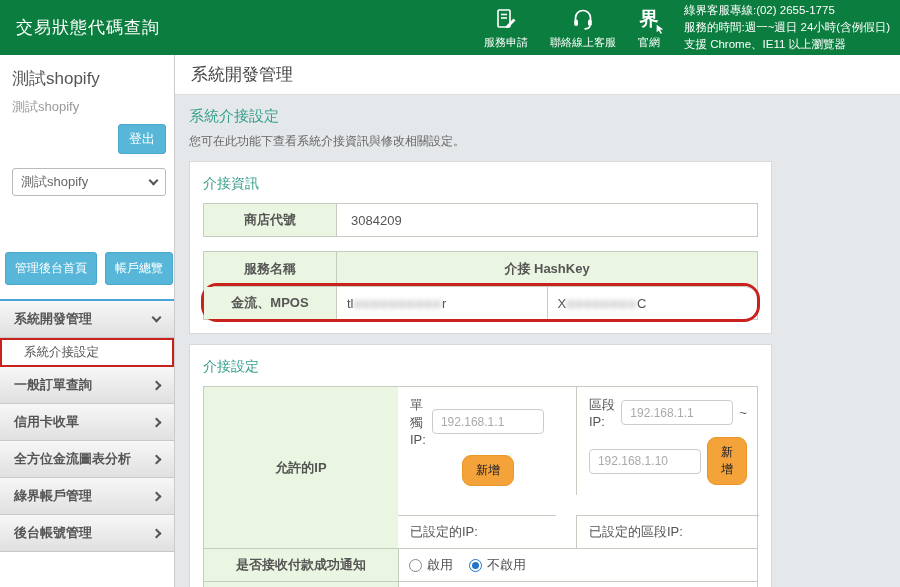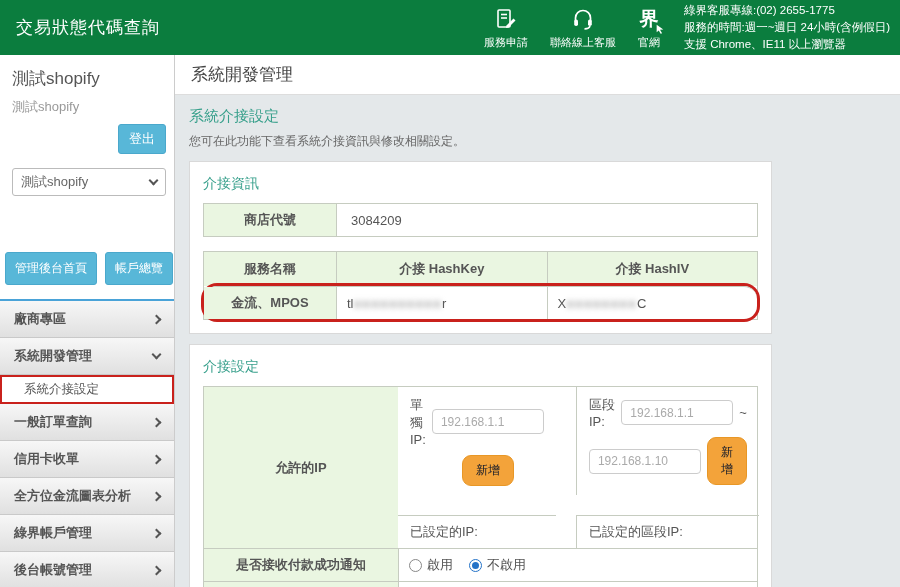--- a/index.html
+++ b/index.html
@@ -143,24 +143,20 @@
         <span>測試shopify</span>
         <span class="caret-down"></span>
       </div>
       <div class="acct-buttons">
         <button class="btn-blue">管理後台首頁</button>
         <button class="btn-blue">帳戶總覽</button>
       </div>
     </div>
     <nav class="menu">
       <div class="menu-item">
-        <span>廠商專區</span>
-        <span class="chev right"></span>
-      </div>
-      <div class="menu-item">
         <span>系統開發管理</span>
         <span class="chev down"></span>
       </div>
       <div class="submenu-item annotated">
         <span>系統介接設定</span>
       </div>
       <div class="menu-item">
         <span>一般訂單查詢</span>
         <span class="chev right"></span>
       </div>
@@ -196,21 +192,20 @@
         <div class="tbl tbl-merchant">
           <div class="trow">
             <div class="cell lbl">商店代號</div>
             <div class="cell val">3084209</div>
           </div>
         </div>
         <div class="tbl tbl-hash">
           <div class="trow head">
             <div class="cell lbl">服務名稱</div>
             <div class="cell hk">介接 HashKey</div>
-            <div class="cell hv">介接 HashIV</div>
           </div>
           <div class="trow annotated">
             <div class="cell lbl">金流、MPOS</div>
             <div class="cell hk">
               <span>tl</span>
                 <span class="masked">●●●●●●●●●●</span>
                 <span>r</span>
             </div>
             <div class="cell hv">
               <span>X</span>

